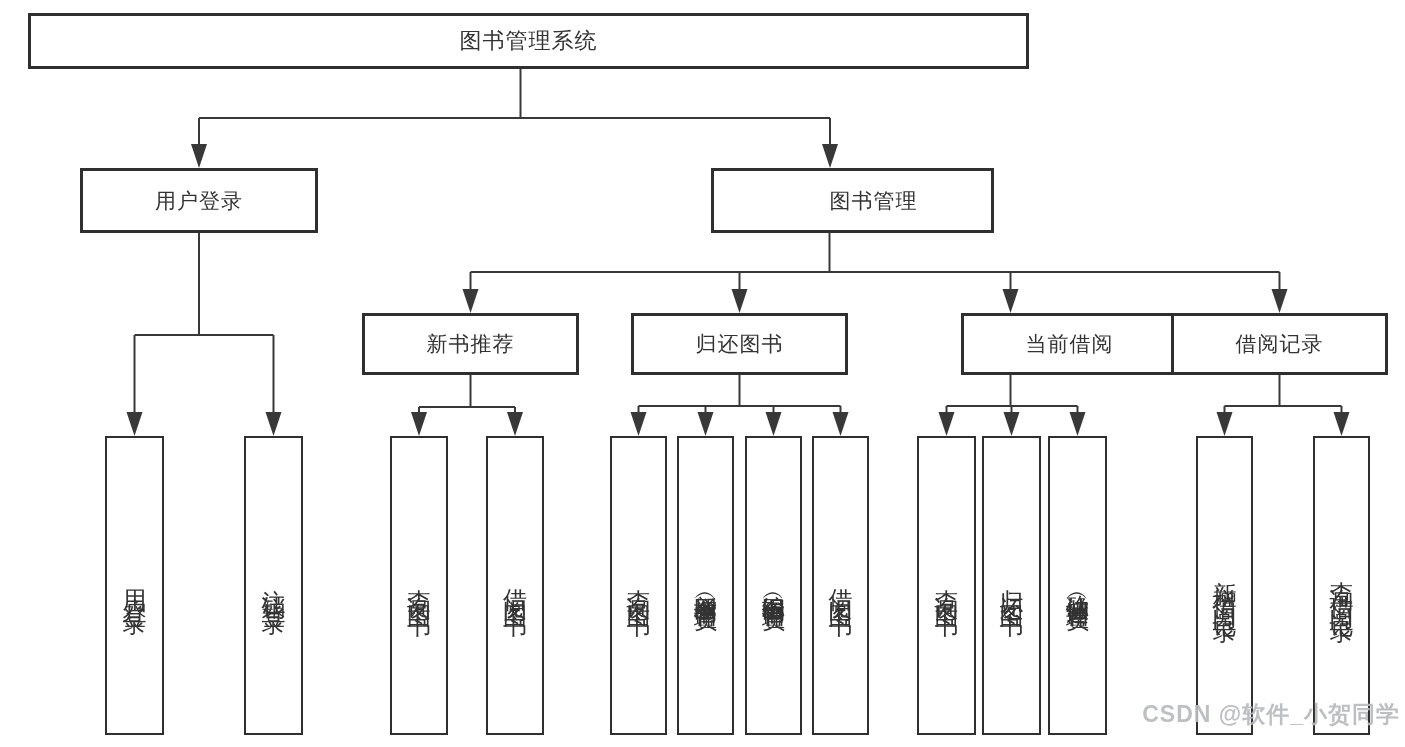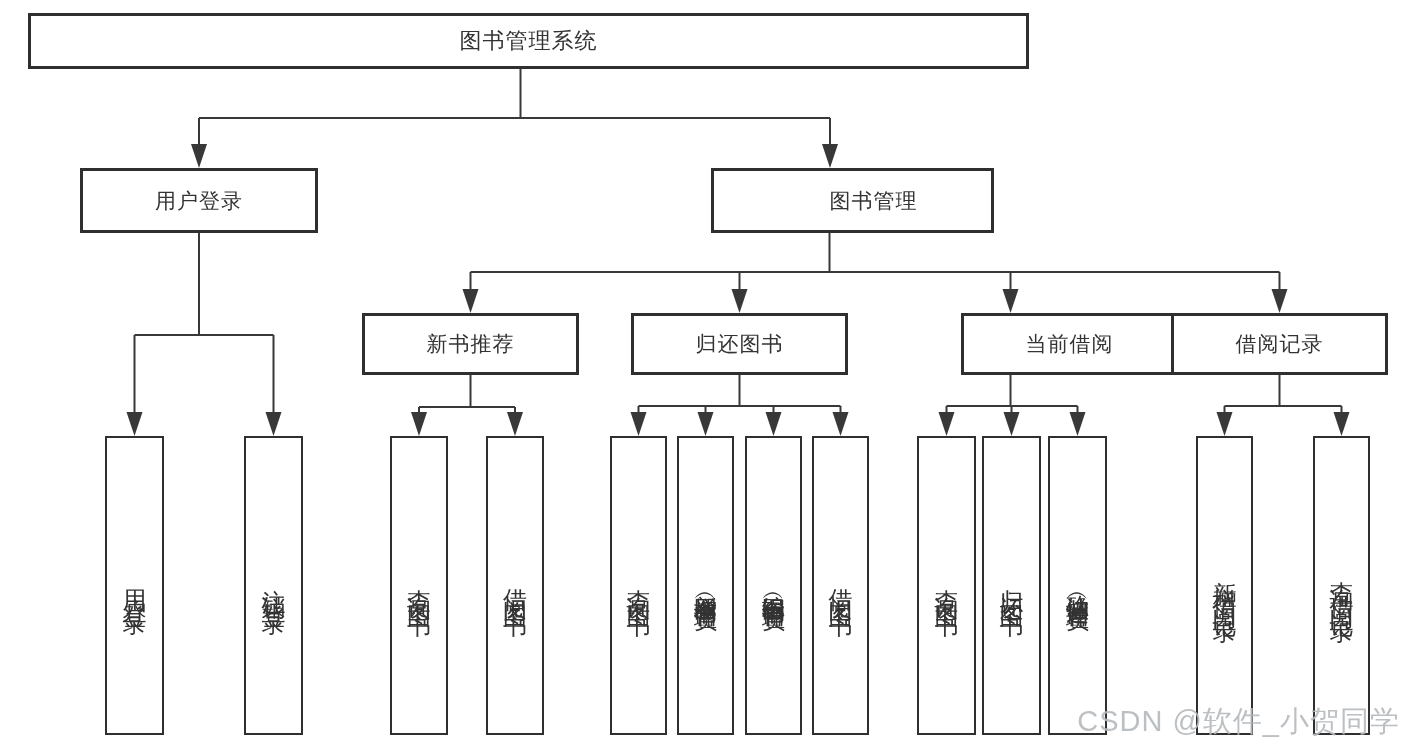--- a/index.html
+++ b/index.html
@@ -75,27 +75,28 @@
   .bw3{left:745px;width:57px;}
   .bw4{left:812px;width:57px;}
   .cu1{left:917px;width:59px;}
   .cu2{left:982px;width:59px;}
   .cu3{left:1048px;width:59px;}
   .rc1{left:1196px;width:57px;}
   .rc2{left:1313px;width:57px;}
   .watermark{
     position:absolute;
     right:5px;
-    bottom:5px;
-    font-size:29px;
+    bottom:17px;
+    font-size:23px;
     letter-spacing:1px;
     color:var(--watermark);
     z-index:3;
     opacity:.92;
     white-space:nowrap;
+    font-weight:bold;
   }
 </style>
 </head>
 <body>
 
 <div class="stage">
 
   <svg class="connector-layer" viewBox="0 0 1405 747" xmlns="http://www.w3.org/2000/svg">
 
     <g>

